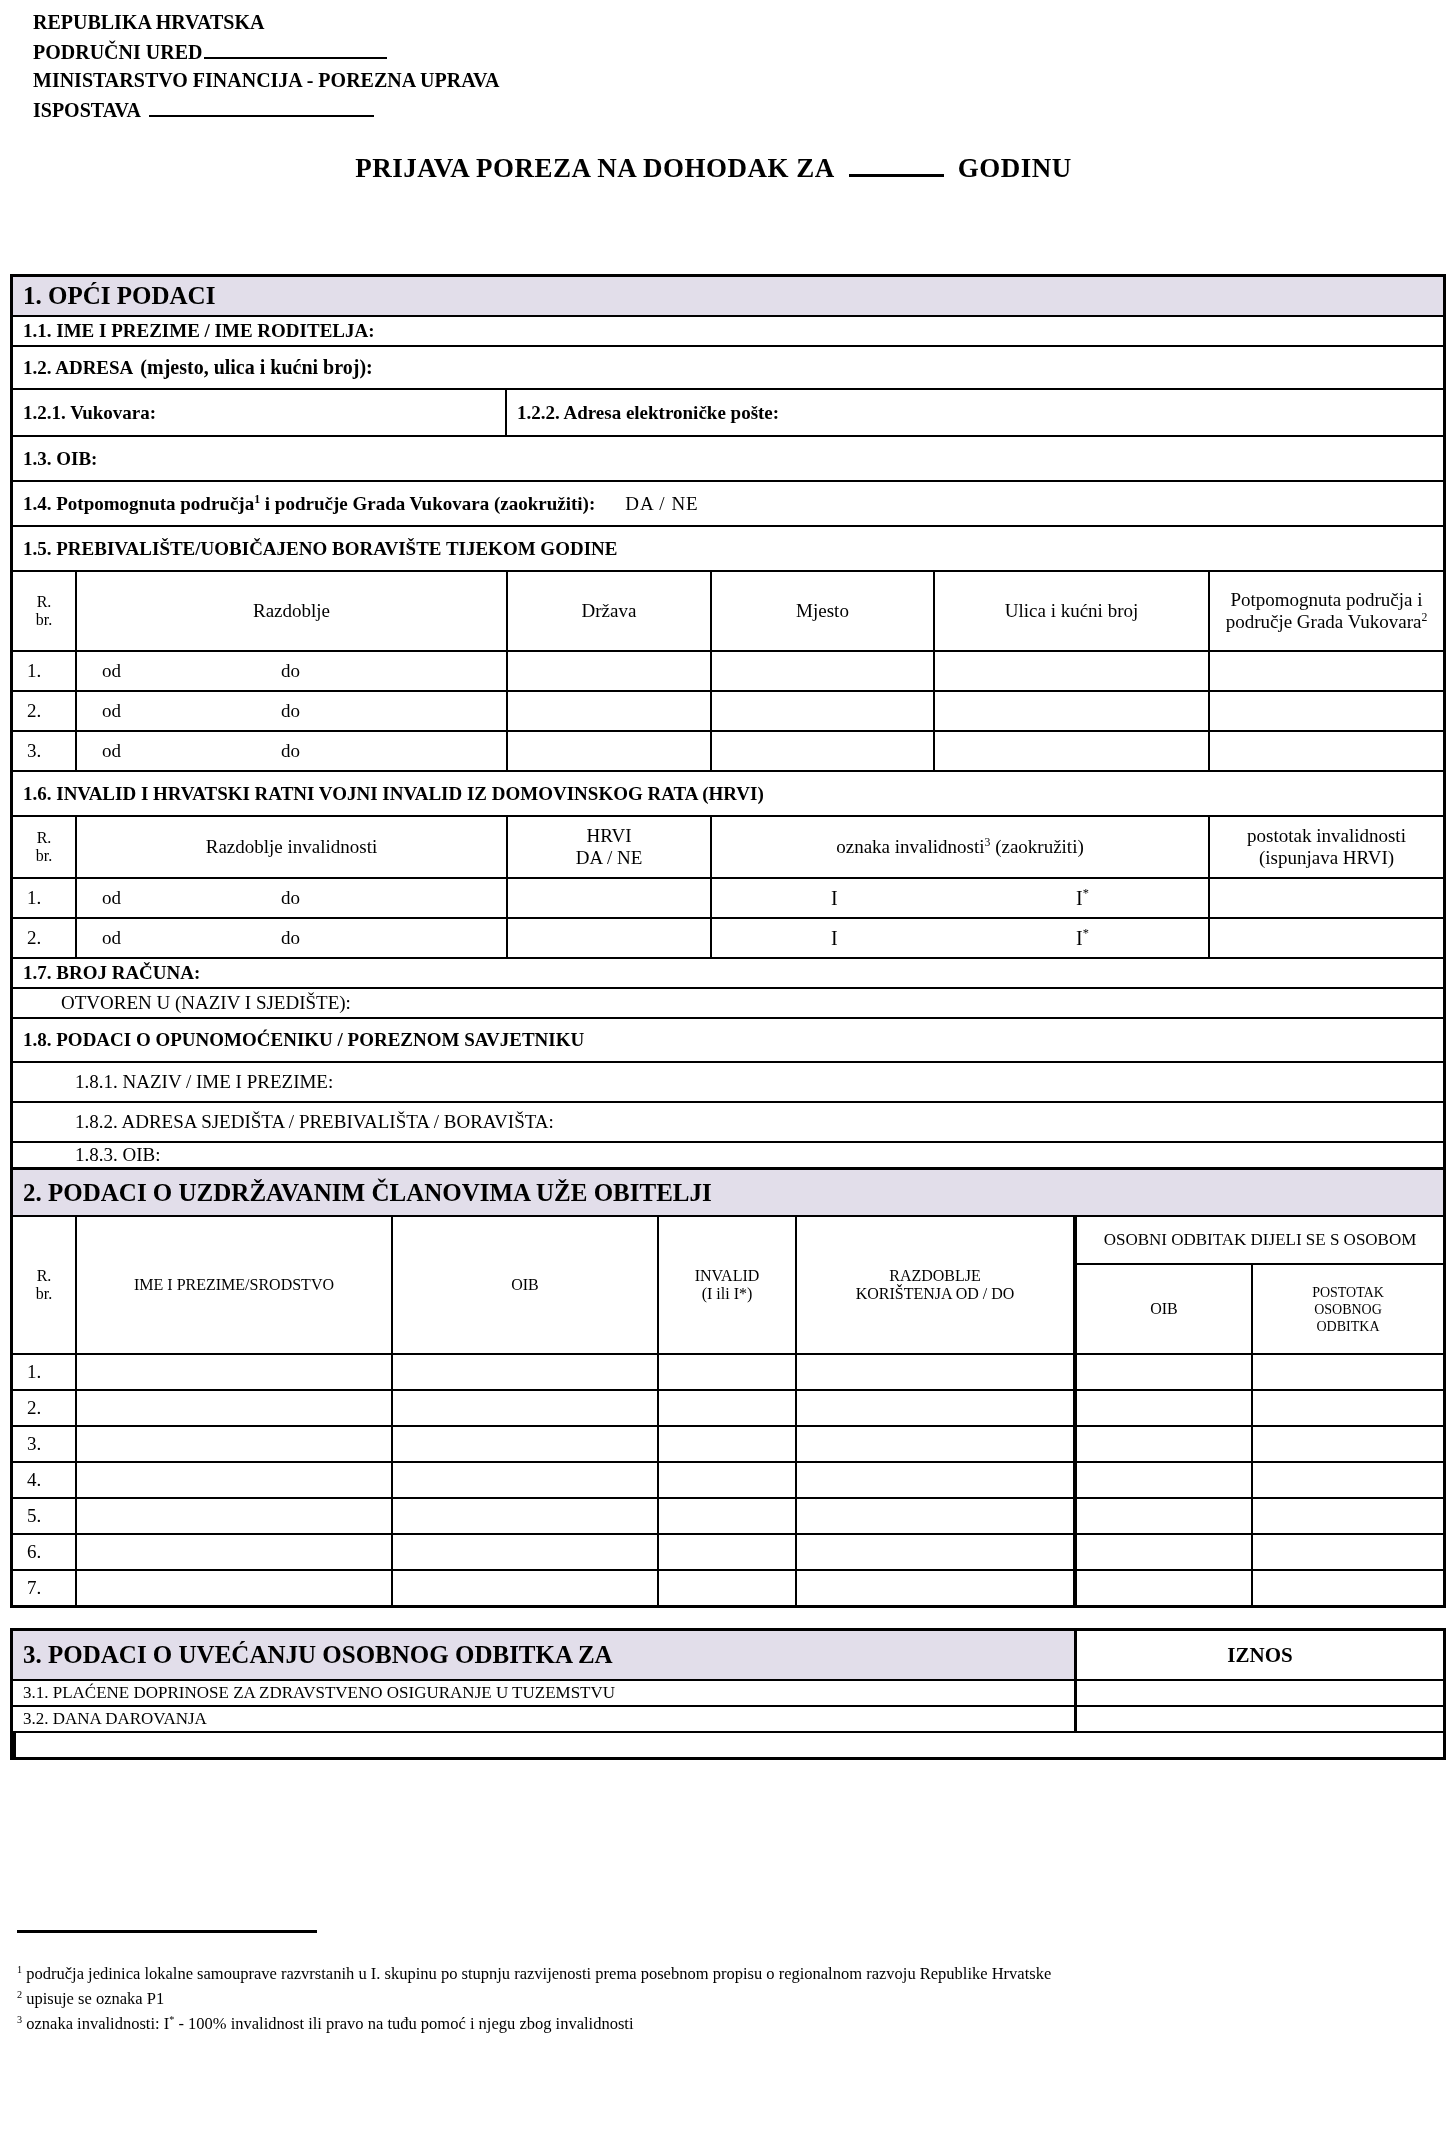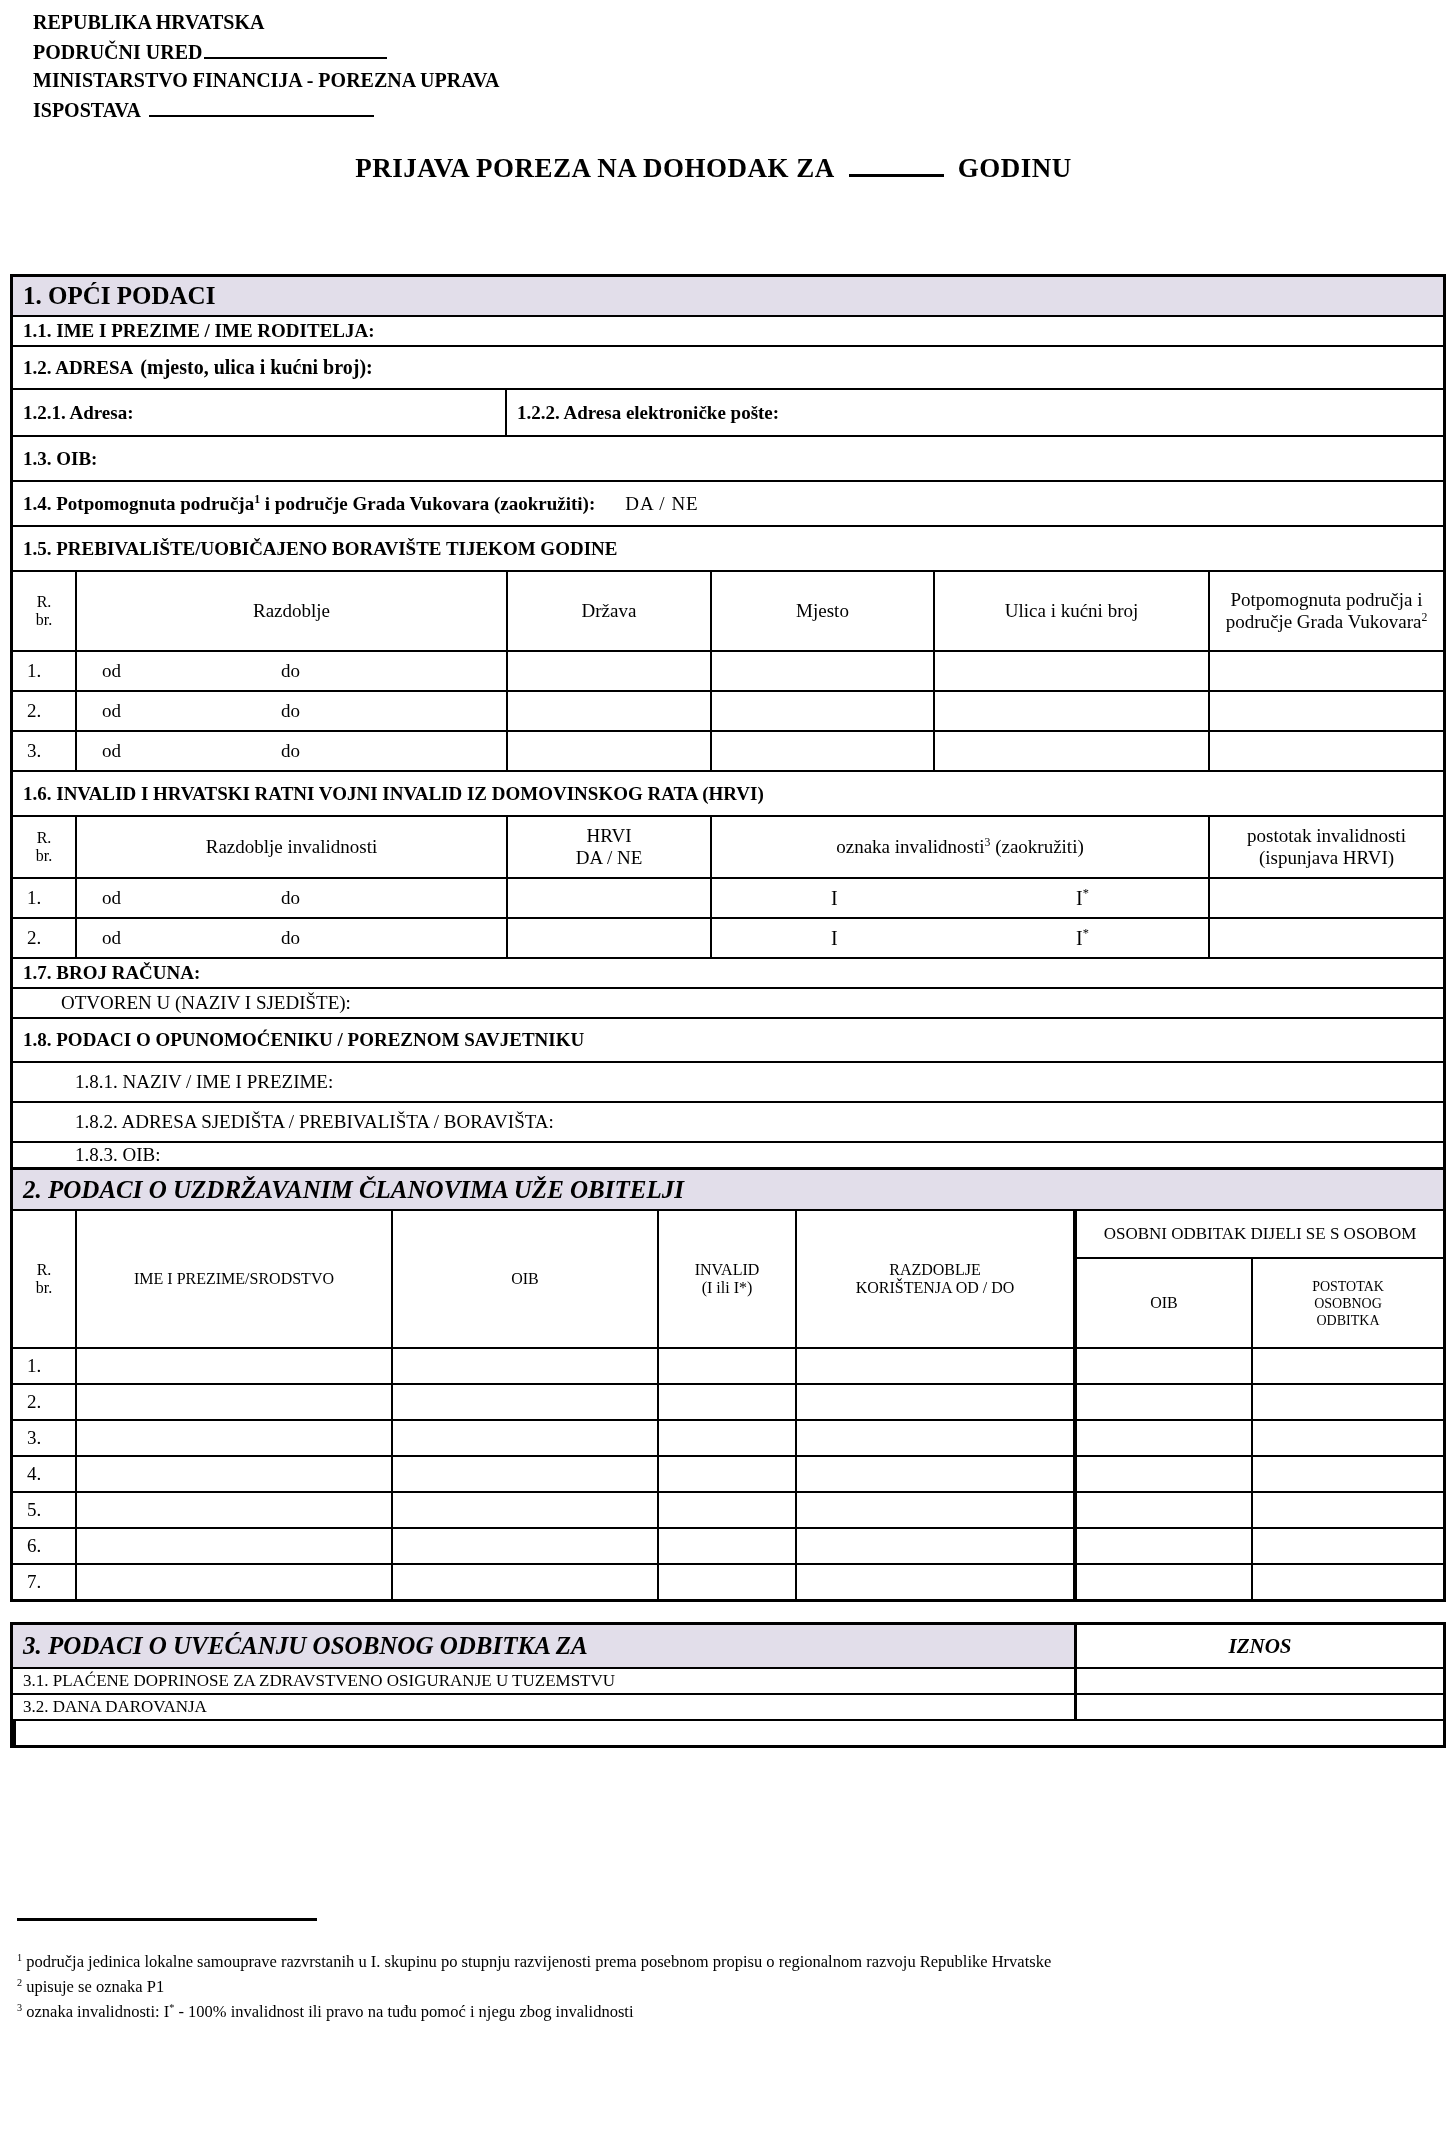--- a/index.html
+++ b/index.html
@@ -19,21 +19,21 @@
   .title { margin-top:22px; padding-right:29px; text-align:center; font-size:27px; font-weight:bold; letter-spacing:0.5px; }
   .title .year-blank { width:95px; border-bottom:3px solid #000; margin:0 14px; }
 
   
   .block { margin:90px 10px 0 10px; border:3px solid #000; }
   .block3 { margin:20px 10px 0 10px; border:3px solid #000; }
   .block > *:not(:first-child), .block3 > *:not(:first-child) { border-top:2px solid #000; }
   .bt-thick { border-top:3px solid #000 !important; }
 
   .bar { background:#E2DEEA; height:38px; display:flex; align-items:center; padding:0 10px; font-size:25px; font-weight:bold; box-sizing:border-box; }
-  .bar-tall { height:42px;font-style:italic; }
+  .bar-tall { height:48px; }
 
   .frow { display:flex; align-items:center; padding:0 10px; font-size:19px; font-weight:bold; box-sizing:border-box; }
   .frow.reg { font-weight:normal; }
   .h42 { height:30px; } .h43 { height:43px; } .h45 { height:45px; }
   .h44 { height:44px; } .h40 { height:40px; } .h38 { height:26px; }
   .sub-label { font-size:20px; font-weight:bold; margin-left:7px; }
   .choice { font-weight:normal; margin-left:30px; letter-spacing:1px; }
   .indent1 { padding-left:48px; } .indent2 { padding-left:62px; }
 
   .split { display:flex; padding:0; }
@@ -108,21 +108,21 @@
       <span>1.1. IME I PREZIME / IME RODITELJA:</span>
     </div>
 
     <div class="frow h43">
       <span>1.2. ADRESA</span>
       <span class="sub-label">(mjesto, ulica i kućni broj):</span>
     </div>
 
     <div class="split h45">
       <div class="cell wphone frow">
-        <span>1.2.1. Adresa:</span>
+        <span>1.2.1. Vukovara:</span>
       </div>
       <div class="cell wemail frow">
         <span>1.2.2. Adresa elektroničke pošte:</span>
       </div>
     </div>
 
     <div class="frow h45">
       <span>1.3. OIB:</span>
     </div>
 

